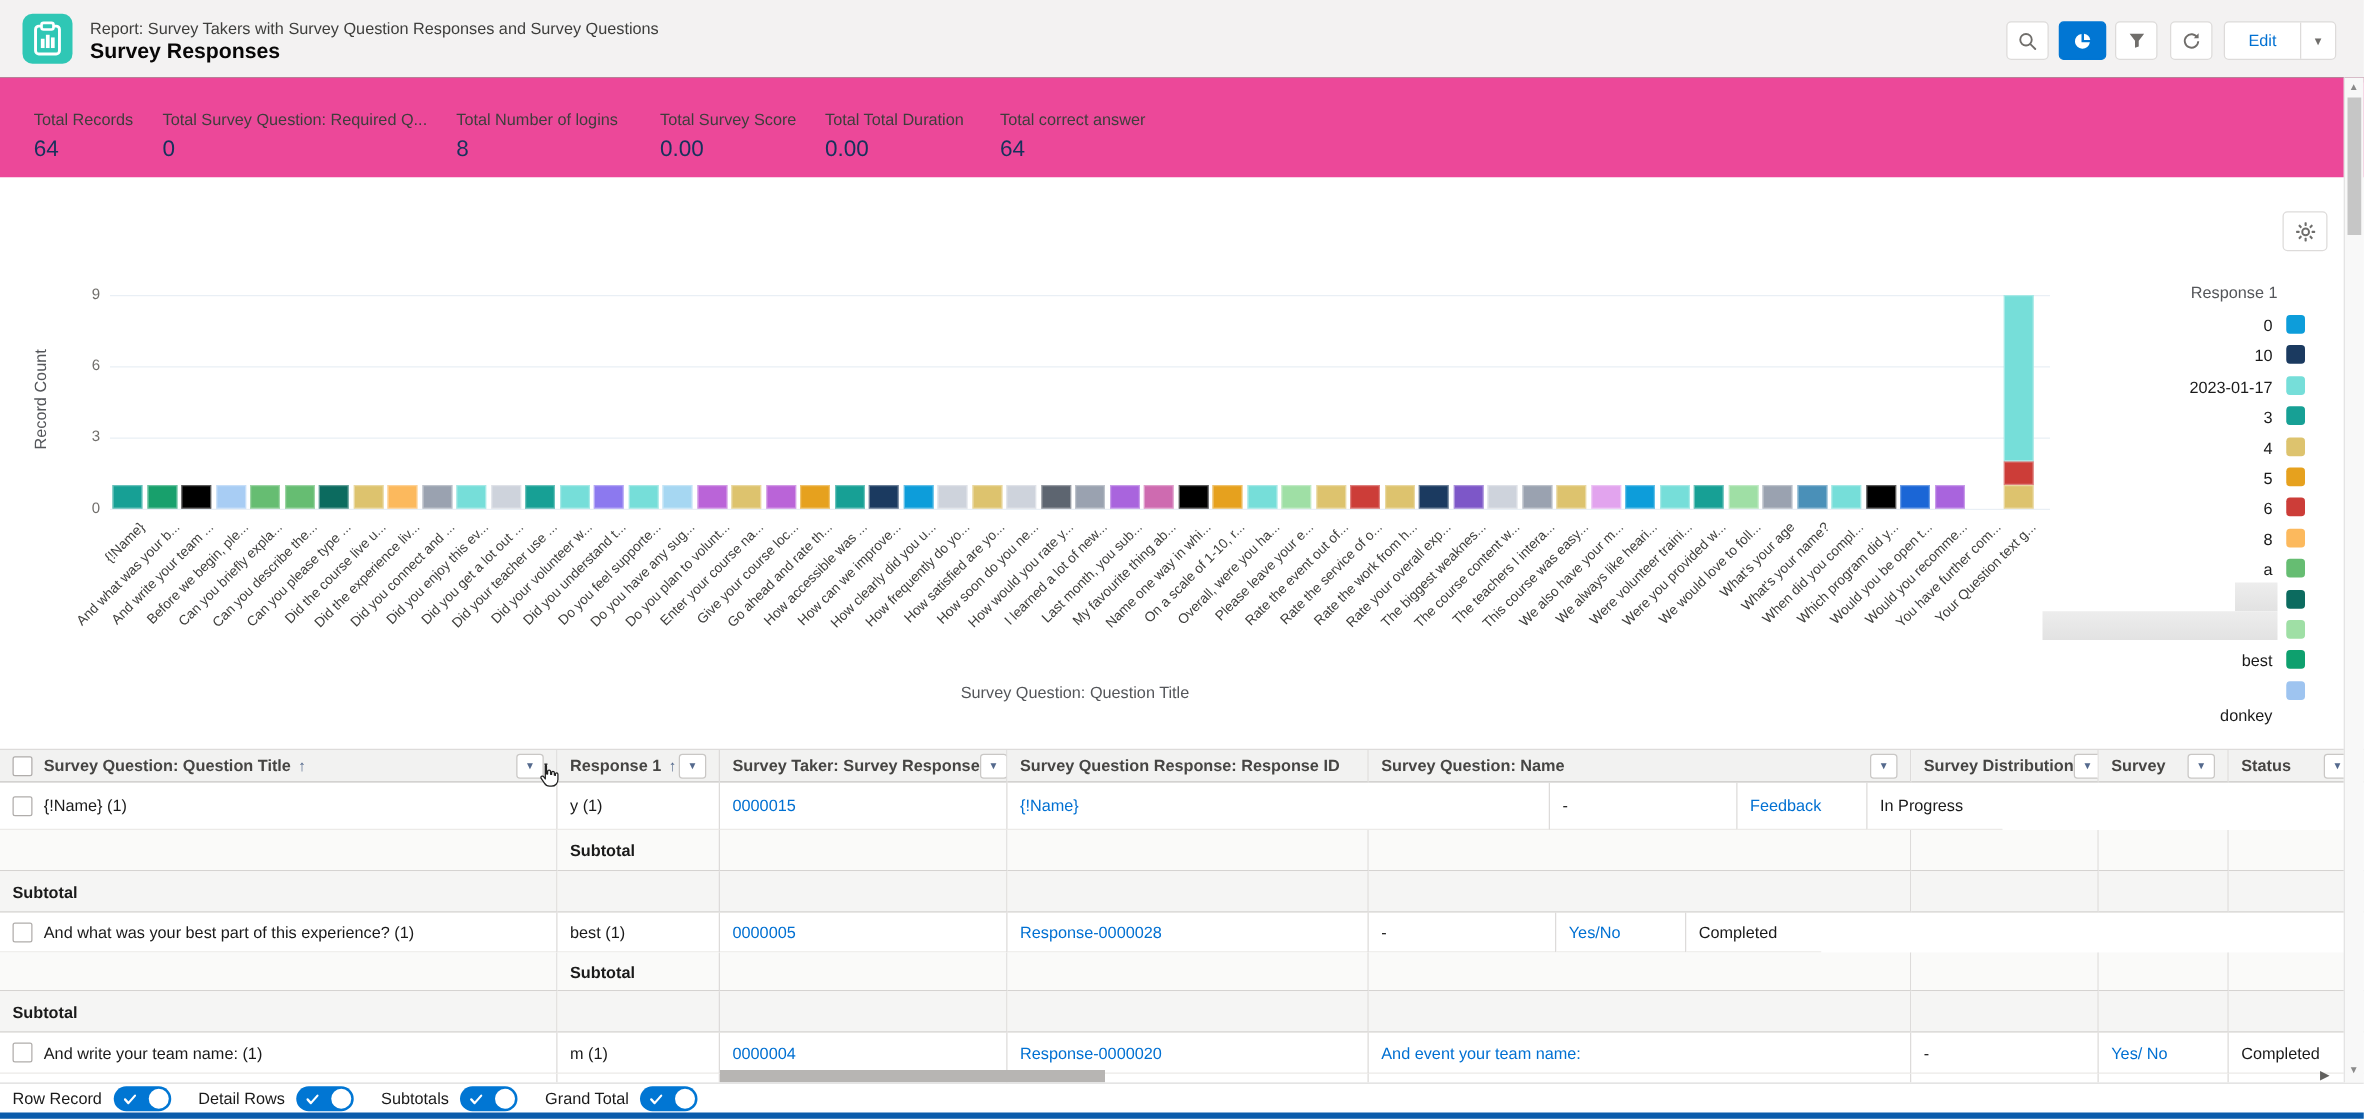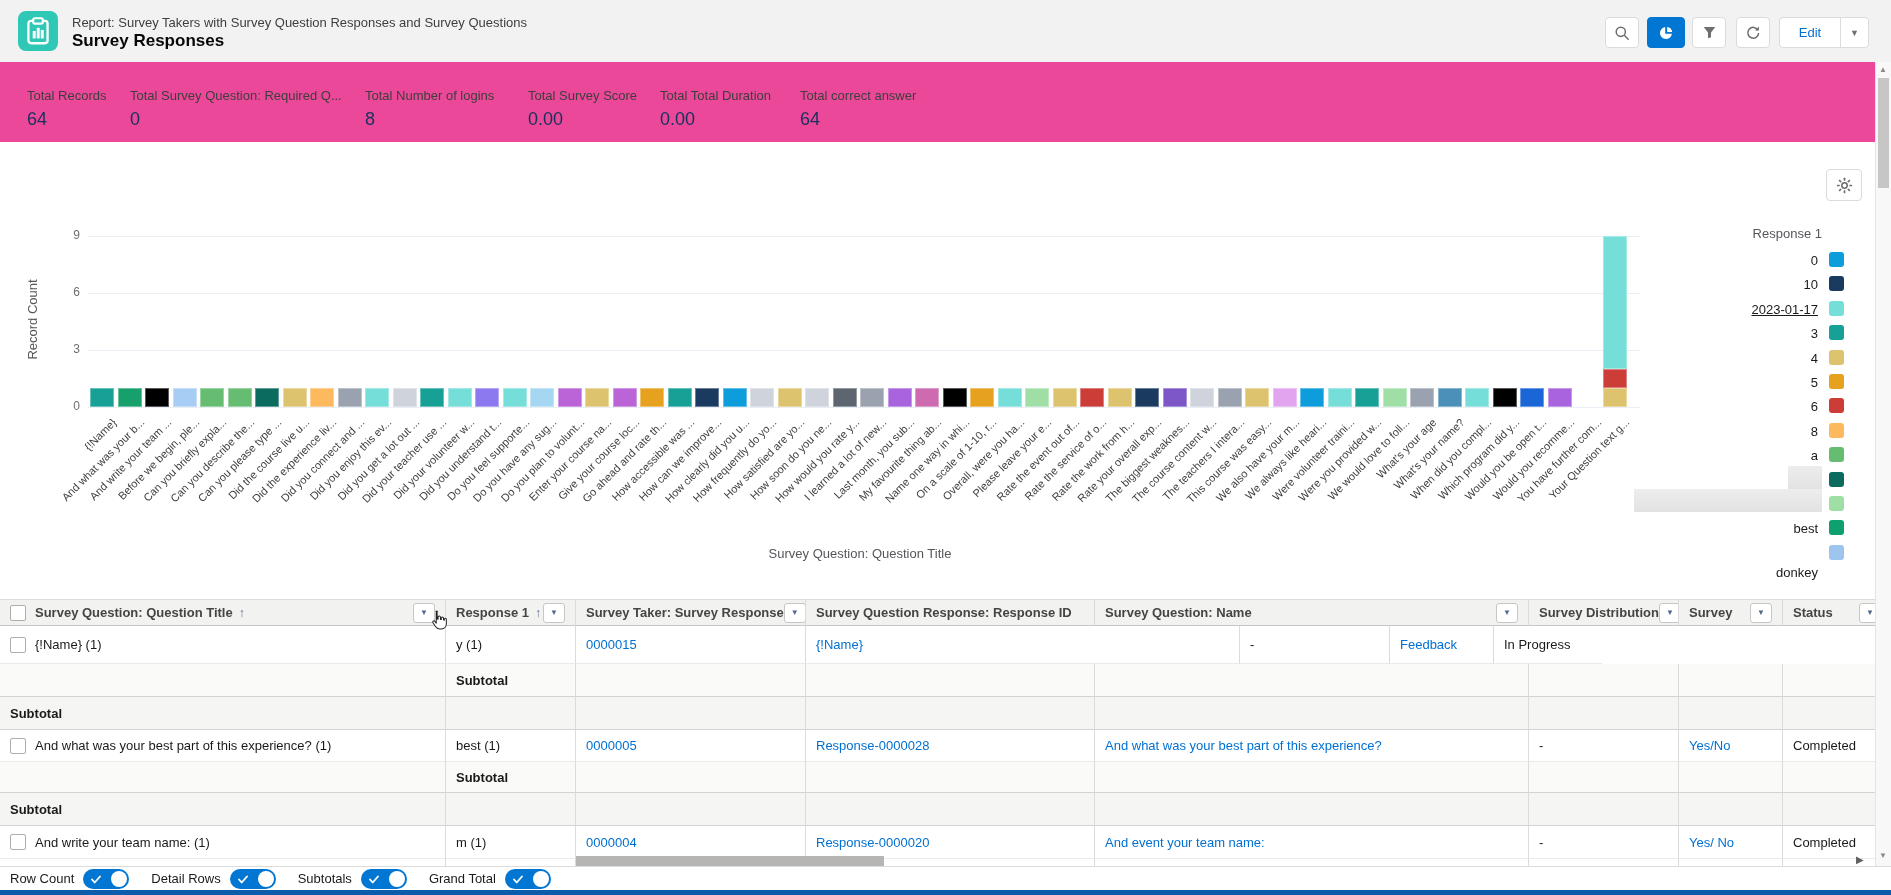--- a/index.html
+++ b/index.html
@@ -271,21 +271,21 @@
     <div class="xlab" style="left: 1622.5px; top: 274px;">Your Question text g...</div>
     <div>
       <div class="leg-label" style="left: 1668px; top: 111px;">0</div>
       <div class="leg-swatch" style="top: 110px; background: rgb(13, 157, 218);"></div>
     </div>
     <div>
       <div class="leg-label" style="left: 1668px; top: 135.4px;">10</div>
       <div class="leg-swatch" style="top: 134.4px; background: rgb(27, 58, 96);"></div>
     </div>
     <div>
-      <div class="leg-label" style="left: 1668px; top: 159.8px; text-decoration: underline;">2023-01-17</div>
+      <div class="leg-label" style="left: 1668px; top: 159.8px;">2023-01-17</div>
       <div class="leg-swatch" style="top: 158.8px; background: rgb(118, 222, 217);"></div>
     </div>
     <div>
       <div class="leg-label" style="left: 1668px; top: 184.2px;">3</div>
       <div class="leg-swatch" style="top: 183.2px; background: rgb(23, 160, 149);"></div>
     </div>
     <div>
       <div class="leg-label" style="left: 1668px; top: 208.6px;">4</div>
       <div class="leg-swatch" style="top: 207.6px; background: rgb(221, 195, 110);"></div>
     </div>
@@ -439,23 +439,20 @@
         <span>And what was your best part of this experience? (1)</span>
       </div>
       <div class="cell" style="width: 130px;">
         <span>best (1)</span>
       </div>
       <div class="cell" style="width: 230px;">
         <span class="link">0000005</span>
       </div>
       <div class="cell" style="width: 289px;">
         <span class="link">Response-0000028</span>
-      </div>
-      <div class="cell" style="width: 434px;">
-        <span class="link">And what was your best part of this experience?</span>
       </div>
       <div class="cell" style="width: 150px;">
         <span>-</span>
       </div>
       <div class="cell" style="width: 104px;">
         <span class="link">Yes/No</span>
       </div>
       <div class="cell" style="width: 108px;">
         <span>Completed</span>
       </div>
@@ -526,21 +523,21 @@
 <div class="harrow">▶</div>
 
 <div class="cursor">
   <svg width="22" height="24" viewBox="0 0 24 26">
     <path d="M8.5 3.5c.9 0 1.5.7 1.5 1.5v7l1 .15V10c0-.7.6-1.3 1.3-1.3.7 0 1.3.6 1.3 1.3v2.4l.9.14V11c0-.7.5-1.2 1.2-1.2s1.2.5 1.2 1.2v2.1l.9.15v-1c0-.6.5-1.1 1.1-1.1.6 0 1.1.5 1.1 1.1v4.6c0 3.3-2.2 5.9-5.6 5.9h-1.8c-2.1 0-3.4-1-4.4-2.6l-2.8-4.2c-.4-.6-.3-1.4.3-1.8.6-.4 1.4-.3 1.8.3l1.5 2V5c0-.8.6-1.5 1.5-1.5z" fill="#fff" stroke="#222" stroke-width="1.1" stroke-linejoin="round"></path>
   </svg>
 </div>
 
 <div class="footer" id="footer">
     <div class="tgl-group">
-      <span class="tgl-label">Row Count</span>
+      <span class="tgl-label">Row Record</span>
       <div class="tgl">
         <svg width="10" height="9" viewBox="0 0 10 9">
           <path d="M1 4.5l2.7 3L9 1.5" fill="none" stroke="#fff" stroke-width="1.8" stroke-linecap="round" stroke-linejoin="round"></path>
         </svg>
         <div class="knob"></div>
       </div>
     </div>
     <div class="tgl-group">
       <span class="tgl-label">Detail Rows</span>
       <div class="tgl">

